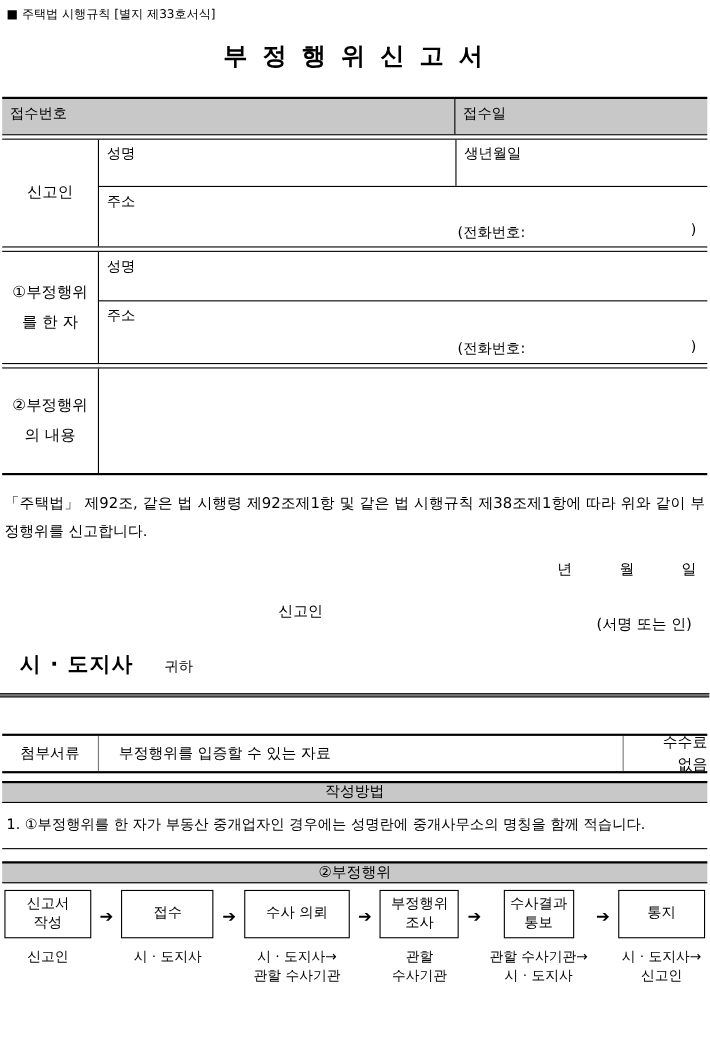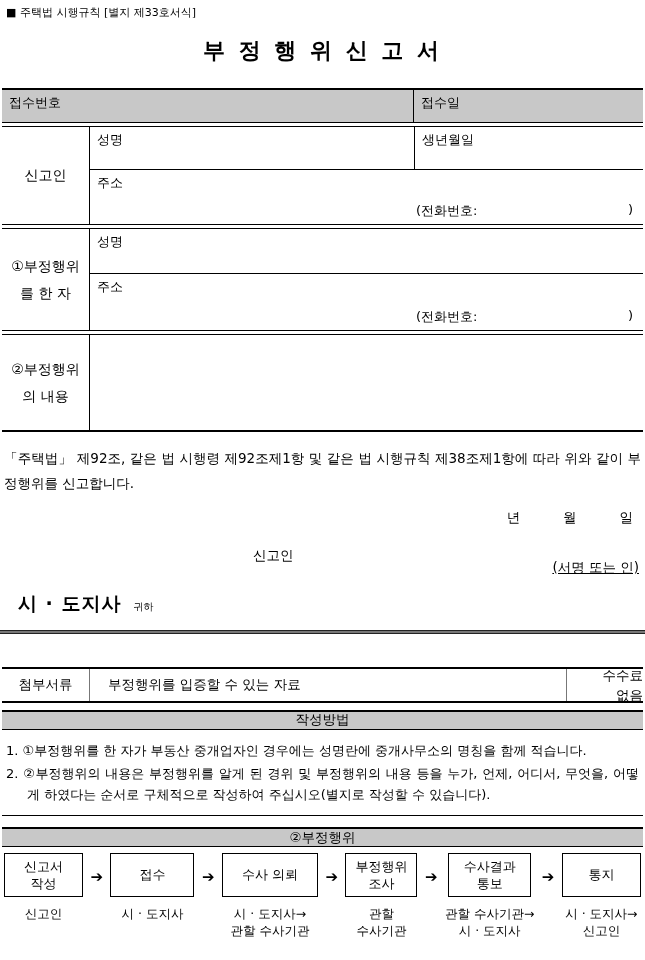--- a/index.html
+++ b/index.html
@@ -46,24 +46,24 @@
   }
   .sec-reporter{height:97px;}
   .sec-offender{height:101px;}
   .sec-misconduct{height:97px;border-bottom:2px solid var(--border);}
   .misc-content{flex:1;}
 
   .declaration{margin:14px 4px 0 4px;font-size:13.5px;line-height:1.85;text-align:justify;}
   .date-line{margin-top:13px;text-align:right;padding-right:12px;font-size:13.5px;}
   .sign-row{position:relative;height:44px;margin-top:12px;}
   .signer{position:absolute;left:253px;top:8px;font-size:13.5px;}
-  .sign-note{position:absolute;right:6px;top:20px;font-size:13.5px;text-decoration:underline;}
+  .sign-note{position:absolute;right:16px;top:20px;font-size:13.5px;}
   .recipient-row{margin:8px 0 0 18px;}
   .recipient{font-size:19px;font-weight:bold;letter-spacing:1px;}
-  .honorific{font-size:10px;margin-left:8px;}
+  .honorific{font-size:13px;margin-left:24px;}
 
   .thick-rule{margin:13px 0 0 0;height:4px;background:#777;border-top:1px solid #222;border-bottom:1px solid #222;}
 
   .attach-table{display:flex;margin:33px 2px 0 2px;height:36px;border-top:2px solid var(--border);border-bottom:2px solid var(--border);}
   .attach-label{width:88px;border-right:1px solid var(--soft-border);display:flex;align-items:center;justify-content:center;font-size:13.5px;}
   .attach-content{flex:1;display:flex;align-items:center;padding-left:18px;font-size:13.5px;}
   .attach-fee{width:77px;border-left:1px solid var(--soft-border);display:flex;flex-direction:column;align-items:flex-end;justify-content:center;font-size:13.5px;line-height:1.5;}
 
   .gray-bar{
     margin:7px 2px 0 2px;height:20px;background:var(--header-bg);
@@ -74,21 +74,21 @@
   .instr-item{font-size:13px;line-height:1.62;padding-left:21px;text-indent:-21px;text-align:justify;margin-top:2px;}
 
   .proc-bar{margin-top:11px;}
   .flow{display:flex;align-items:flex-start;justify-content:space-between;margin:6px 4px 0 4px;padding-bottom:6px;}
   .step{display:flex;flex-direction:column;align-items:center;}
   .step-box{
     border:1px solid var(--border);min-height:44px;display:flex;align-items:center;justify-content:center;
     text-align:center;font-size:13px;line-height:1.35;padding:3px 5px;width:100%;
   }
   .step-actor{margin-top:9px;text-align:center;font-size:12.5px;line-height:1.35;}
-  .w1{width:79px;}.w2{width:84px;}.w3{width:96px;}.w4{width:72px;}.w5{width:83px;}.w6{width:79px;}
+  .w1{width:79px;}.w2{width:84px;}.w3{width:96px;}.w4{width:72px;}.w5{width:64px;}.w6{width:79px;}
   .arrow{font-size:15px;font-weight:bold;margin-top:15px;}
 </style>
 </head>
 <body>
 
 <div class="top-note">■ 주택법 시행규칙 [별지 제33호서식]</div>
 
 <div class="title">부 정 행 위  신 고 서</div>
 
 <div class="form-table">
@@ -180,21 +180,20 @@
     <span>없음</span>
   </div>
 </div>
 
 <div class="gray-bar">
   <span>작성방법</span>
 </div>
 
 <div class="instructions">
   <div class="instr-item">1. ①부정행위를 한 자가 부동산 중개업자인 경우에는 성명란에 중개사무소의 명칭을 함께 적습니다.</div>
-  <div class="instr-item">2. ②부정행위의 내용은 부정행위를 알게 된 경위 및 부정행위의 내용 등을 누가, 언제, 어디서, 무엇을, 어떻게 하였다는 순서로 구체적으로 작성하여 주십시오(별지로 작성할 수 있습니다).</div>
 </div>
 
 <div class="gray-bar proc-bar">
   <span>②부정행위</span>
 </div>
 
 <div class="flow">
   <div class="step">
     <div class="step-box pre w1">신고서
 작성</div>

